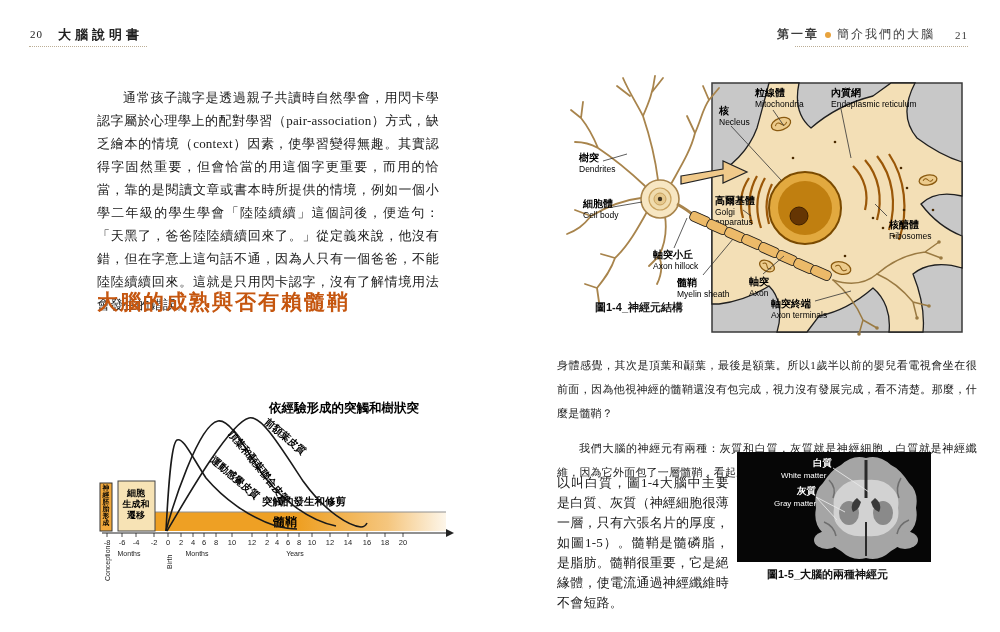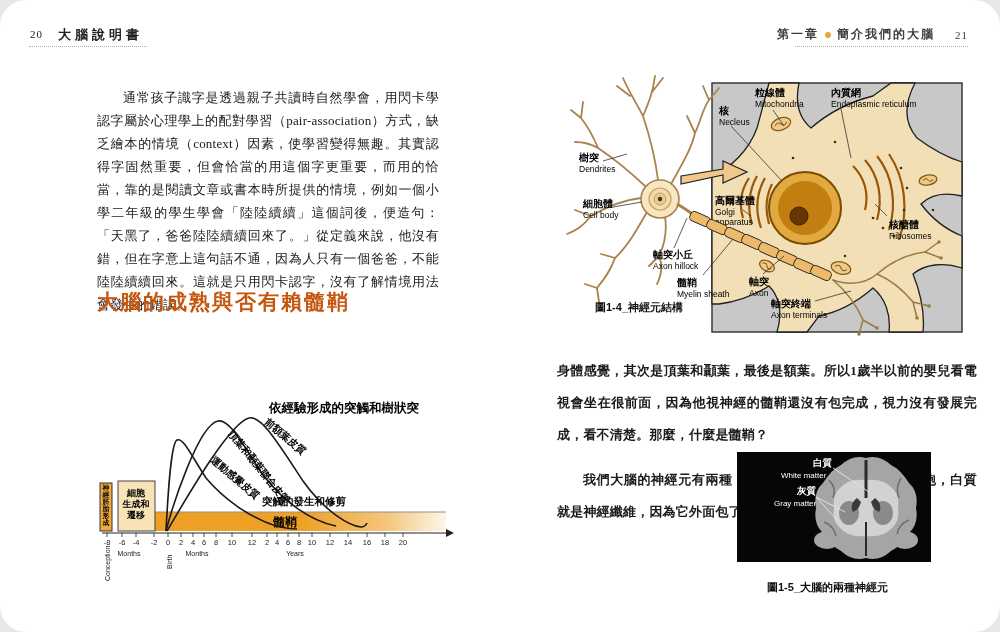--- a/index.html
+++ b/index.html
@@ -1,51 +1,51 @@
 <!DOCTYPE html>
 <html><head>
 <meta charset="utf-8">
 <style>
   html,body{margin:0;padding:0;background:#e8e8e8;}
   .spread{position:relative;width:1000px;height:632px;background:#ffffff;overflow:hidden;
-          font-family:"Liberation Serif","DejaVu Serif",serif;color:#1a1a1a;border-radius:26px;}
+          font-family:"Liberation Serif","DejaVu Serif",serif;color:#1a1a1a;}
   .abs{position:absolute;}
   
   .hdr{font-size:12px;color:#222;}
   .hdr-num{font-size:11px;letter-spacing:1px;}
   .hdr-title{font-weight:bold;letter-spacing:4px;}
   .hdr-rule{border-bottom:1px dotted #bcae96;height:0;}
   .hdr-right{display:flex;align-items:center;gap:6px;justify-content:flex-end;color:#3c3c3c;}
   .dot{width:6px;height:6px;border-radius:50%;display:inline-block;}
   
   .body-text{font-size:13px;line-height:23px;text-align:justify;letter-spacing:0.2px;}
   .body-text p{margin:0;}
   .indent{text-indent:2em;}
-  .rbody{font-size:13px;line-height:32px;text-align:justify;letter-spacing:0.2px;font-weight:bold;}
+  .rbody{font-size:11px;line-height:24px;text-align:justify;letter-spacing:0.2px;}
   .col-text{font-size:13px;line-height:20px;text-align:justify;letter-spacing:0.2px;}
   h2.sec{margin:0;font-size:21px;letter-spacing:2px;font-weight:bold;}
   .caption{font-family:"Liberation Sans","DejaVu Sans",sans-serif;font-weight:bold;
            font-size:11px;color:#111;padding-left:32px;}
   .fig15-box{background:#060606;}
   svg text{font-family:"Liberation Sans","DejaVu Sans",sans-serif;}
   .zh{font-weight:bold;}
 </style>
 </head>
 <body>
 
 <div class="spread">
 
   <div class="abs hdr hdr-num" style="left:30px;top:28px;">20</div>
   <div class="abs hdr hdr-title" style="left:58px;top:26px;font-size:13px;">大腦說明書</div>
   <div class="abs hdr-rule" style="left:29px;top:46px;width:118px;"></div>
 
   <div class="abs hdr hdr-right" style="left:700px;top:26px;width:268px;">
     <span style="font-weight:bold;letter-spacing:2px;">第一章</span>
     <span class="dot" style="background:#e8a33d;"></span>
-    <span style="font-weight:bold;letter-spacing:2px;">簡介我們的大腦</span>
+    <span style="font-weight:normal;letter-spacing:2px;">簡介我們的大腦</span>
     <span style="width:8px;"></span>
     <span class="hdr-num">21</span>
   </div>
   <div class="abs hdr-rule" style="left:795px;top:46px;width:173px;"></div>
 
   <div class="abs body-text" style="left:97px;top:86px;width:342px;">
     <p class="indent">通常孩子識字是透過親子共讀時自然學會，用閃卡學認字屬於心理學上的配對學習（pair-association）方式，缺乏繪本的情境（context）因素，使學習變得無趣。其實認得字固然重要，但會恰當的用這個字更重要，而用的恰當，靠的是閱讀文章或書本時所提供的情境，例如一個小學二年級的學生學會「陸陸續續」這個詞後，便造句：「天黑了，爸爸陸陸續續回來了。」從定義來說，他沒有錯，但在字意上這句話不通，因為人只有一個爸爸，不能陸陸續續回來。這就是只用閃卡認字，沒有了解情境用法會發生的錯誤。</p>
   </div>
 
   <h2 class="sec abs" style="left:97px;top:288px;color:#c5560f;">大腦的成熟與否有賴髓鞘</h2>
@@ -301,20 +301,23 @@
     <text x="218" y="249" font-size="10" class="zh">軸突終端</text>
     <text x="218" y="260" font-size="8.5">Axon terminals</text>
   </svg>
   <div class="abs caption" style="left:563px;top:300px;">圖1-4_神經元結構</div>
 
   <div class="abs rbody" style="left:557px;top:342px;width:420px;">
     <p>身體感覺，其次是頂葉和顳葉，最後是額葉。所以1歲半以前的嬰兒看電視會坐在很前面，因為他視神經的髓鞘還沒有包完成，視力沒有發展完成，看不清楚。那麼，什麼是髓鞘？</p>
     <p class="indent">我們大腦的神經元有兩種：灰質和白質，灰質就是神經細胞，白質就是神經纖維，因為它外面包了一層髓鞘，看起來是白色的，所</p>
   </div>
 
+  <div class="abs col-text" style="left:557px;top:460px;width:172px;">
+    <p>以叫白質，圖1-4大腦中主要是白質、灰質（神經細胞很薄一層，只有六張名片的厚度，如圖1-5）。髓鞘是髓磷脂，是脂肪。髓鞘很重要，它是絕緣體，使電流通過神經纖維時不會短路。</p>
+  </div>
 
   <div class="abs fig15-box" style="left:737px;top:452px;width:162px;height:110px;padding-left:32px;">
     <svg width="162" height="110" viewBox="0 0 162 110">
       <path d="M147,56 Q150,72 140,81 Q131,95 122,99 Q110,110 97,106 Q84,110 72,99 Q63,95 54,81
                Q44,72 47,56 Q44,40 54,31 Q63,17 72,13 Q84,2 97,6 Q110,2 122,13 Q131,17 140,31 Q150,40 147,56 Z" fill="#a5a5a5"></path>
       <ellipse cx="58" cy="88" rx="13" ry="9" fill="#a5a5a5"></ellipse>
       <ellipse cx="136" cy="88" rx="13" ry="9" fill="#a5a5a5"></ellipse>
       <path d="M129,56 Q131,68 124,75 Q115,86 97,84 Q79,86 70,75 Q63,68 65,56 Q63,44 70,37 Q79,26 97,28 Q115,26 124,37 Q131,44 129,56 Z" fill="#d2d2d2"></path>
       <ellipse cx="80" cy="61" rx="10" ry="12" fill="#8a8a8a"></ellipse>
       <ellipse cx="114" cy="61" rx="10" ry="12" fill="#8a8a8a"></ellipse>
@@ -332,15 +335,15 @@
         <line x1="64" y1="16" x2="100" y2="40"></line>
         <line x1="47" y1="45" x2="76" y2="60"></line>
         <line x1="47" y1="45" x2="68" y2="68"></line>
       </g>
       <text x="44" y="14" font-size="9.5" fill="#ffffff" class="zh">白質</text>
       <text x="12" y="26" font-size="8" fill="#ffffff">White matter</text>
       <text x="28" y="42" font-size="9.5" fill="#ffffff" class="zh">灰質</text>
       <text x="5" y="54" font-size="8" fill="#ffffff">Gray matter</text>
     </svg>
   </div>
-  <div class="abs caption" style="left:735px;top:580px;text-align:right;">圖1-5_大腦的兩種神經元</div>
+  <div class="abs caption" style="left:735px;top:567px;text-align:right;">圖1-5_大腦的兩種神經元</div>
 
 </div>
 
 </body></html>

